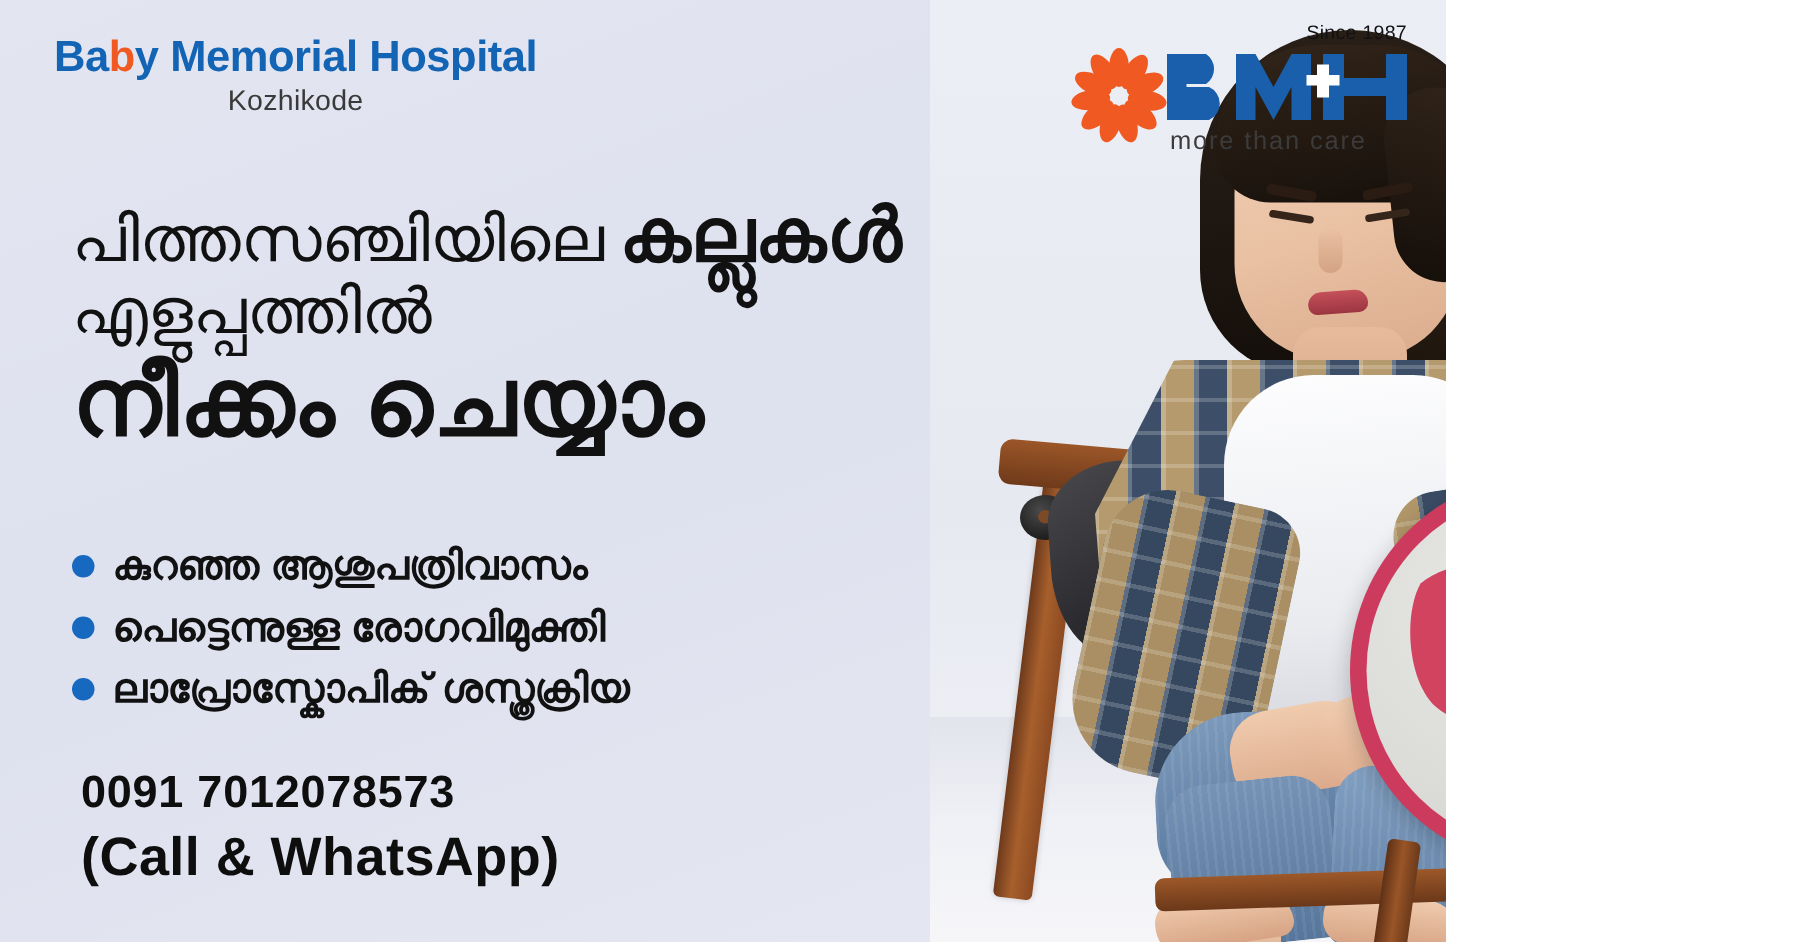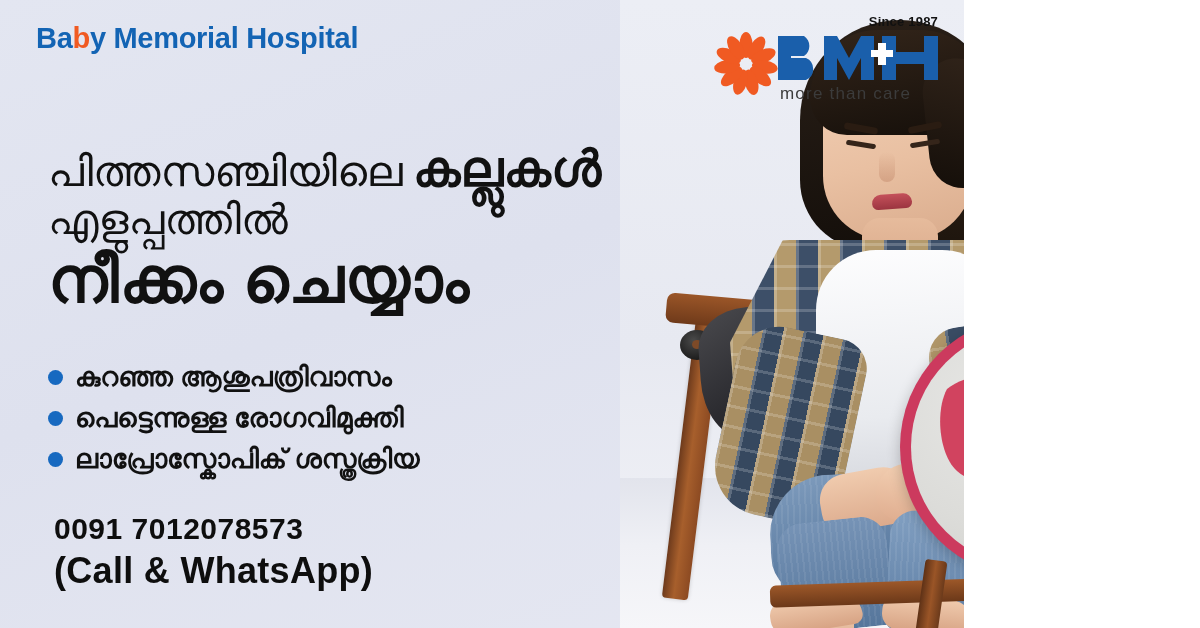--- a/index.html
+++ b/index.html
@@ -221,21 +221,21 @@
   .brand-name{
     font-size:29px; font-weight:700; color:#1364b4; letter-spacing:-.3px;
     white-space:nowrap;
   }
   .brand-name .orange{ color:#f05a22; }
   .brand-city{
     font-size:19px; color:#3a3a3a; text-align:center; margin-top:2px;
     letter-spacing:.2px;
   }
 
-  .headline{ position:absolute; left:48px; top:144px; width:740px; }
+  .headline{ position:absolute; left:48px; top:132px; width:740px; }
   .hl-line{
     color:#111; font-weight:700; line-height:1.02; white-space:nowrap;
     font-family:"Liberation Sans","DejaVu Sans",sans-serif;
   }
   .hl-1{ font-size:42px; font-weight:500; }
   .hl-1 .big{ font-size:50px; font-weight:700; margin-left:10px; }
   .hl-2{ font-size:42px; font-weight:500; margin-top:4px; }
   .hl-3{ font-size:64px; font-weight:700; margin-top:6px; letter-spacing:1px; }
 
   .bullets{ position:absolute; left:48px; top:362px; }
@@ -256,21 +256,21 @@
   }
   .callwa{
     font-size:36px; font-weight:700; color:#0e0e0e; margin-top:4px;
     letter-spacing:.3px;
   }
 
   
   .logo{ position:absolute; right:22px; top:14px; width:228px; height:98px; }
   .since{
     position:absolute; right:4px; top:0px;
-    font-size:13px; font-weight:700; color:#111; letter-spacing:.2px;
+    font-size:13px; font-weight:400; color:#111; letter-spacing:.2px;
   }
   .flower{ position:absolute; left:0; top:18px; width:64px; height:64px; }
   .bmh-mark{ position:absolute; left:62px; top:20px; width:164px; height:48px; }
   .tagline{
     position:absolute; left:66px; top:70px;
     font-size:17px; color:#3b3b3b; letter-spacing:1.2px;
     white-space:nowrap;
   }
 
   
@@ -333,20 +333,21 @@
     </div>
 
     <div class="chair-rail"></div>
     <div class="chair-leg-r"></div>
   </div>
 
   <div class="brand">
     <div class="brand-name">
       <span>Ba</span><span class="orange">b</span><span>y Memorial Hospital</span>
     </div>
+    <div class="brand-city">Kozhikode</div>
   </div>
 
   <div class="logo">
     <div class="since">Since 1987</div>
 
     <svg class="flower" viewBox="0 0 64 64">
       <g fill="#f05a22">
         <g transform="translate(32,32)">
           <ellipse cx="0" cy="-19" rx="6.6" ry="13" transform="rotate(0)"></ellipse>
           <ellipse cx="0" cy="-19" rx="6.6" ry="13" transform="rotate(33)"></ellipse>

